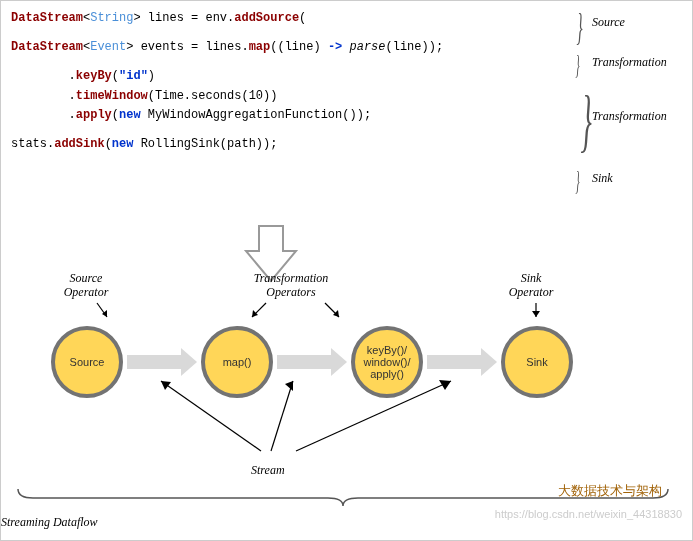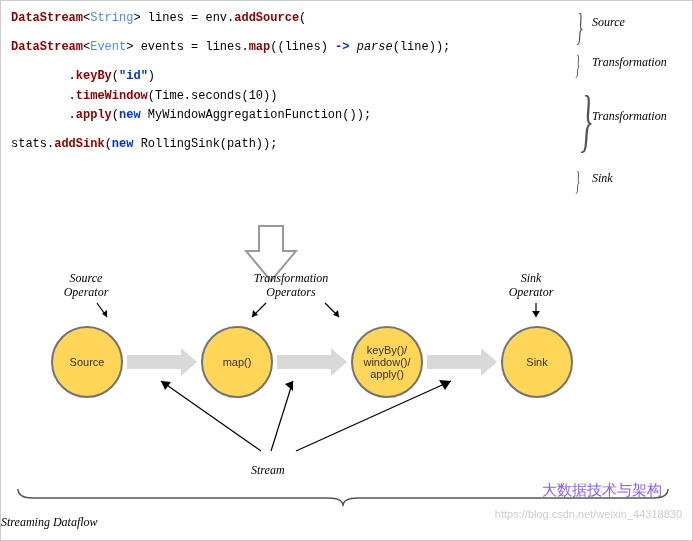--- a/index.html
+++ b/index.html
@@ -55,21 +55,21 @@
     top: 300px;
     width: 610px;
     height: 200px;
   }
   .node {
     position: absolute;
     width: 72px;
     height: 72px;
     border-radius: 50%;
     background: #ffd658;
-    border: 2px solid #737373;
+    border: 4px solid #737373;
     display: flex;
     align-items: center;
     justify-content: center;
     text-align: center;
     font-family: Arial, sans-serif;
     font-size: 11px;
     color: #333;
     line-height: 1.1;
   }
   .flow-arrow {
@@ -120,40 +120,40 @@
     width: 693px;
     text-align: left;
     font-family: Georgia, serif;
     font-style: italic;
     font-size: 12px;
   }
   .watermark1 {
     position: absolute;
     right: 30px;
     bottom: 40px;
-    color: #8b5cf6;
+    color: #a16207;
     font-family: sans-serif;
-    font-size: 15px;
+    font-size: 13px;
   }
   .watermark2 {
     position: absolute;
     right: 10px;
     bottom: 20px;
     color: #ccc;
     font-family: sans-serif;
     font-size: 11px;
   }
 </style>
 </head>
 <body>
 
 <div class="code-area">
   <div class="code-line"><span class="kw-type">DataStream</span><span class="plain">&lt;</span><span class="kw-gen">String</span><span class="plain">&gt; lines = env.</span><span class="kw-method">addSource</span><span class="plain">(</span></div>
   <div class="code-line" style="height:10px"></div>
-  <div class="code-line"><span class="kw-type">DataStream</span><span class="plain">&lt;</span><span class="kw-gen">Event</span><span class="plain">&gt; events = lines.</span><span class="kw-method">map</span><span class="plain">((lines) </span><span class="kw-arrow">-&gt;</span><span class="plain"> </span><span class="kw-ital">parse</span><span class="plain">(line));</span></div>
+  <div class="code-line"><span class="kw-type">DataStream</span><span class="plain">&lt;</span><span class="kw-gen">Event</span><span class="plain">&gt; events = lines.</span><span class="kw-method">map</span><span class="plain">((line) </span><span class="kw-arrow">-&gt;</span><span class="plain"> </span><span class="kw-ital">parse</span><span class="plain">(line));</span></div>
   <div class="code-line" style="height:10px"></div>
   <div class="code-line"><span class="plain">        .</span><span class="kw-method">keyBy</span><span class="plain">(</span><span class="kw-str">"id"</span><span class="plain">)</span></div>
   <div class="code-line"><span class="plain">        .</span><span class="kw-method">timeWindow</span><span class="plain">(Time.seconds(10))</span></div>
   <div class="code-line"><span class="plain">        .</span><span class="kw-method">apply</span><span class="plain">(</span><span class="kw-new">new</span><span class="plain"> MyWindowAggregationFunction());</span></div>
   <div class="code-line" style="height:10px"></div>
   <div class="code-line"><span class="plain">stats.</span><span class="kw-method">addSink</span><span class="plain">(</span><span class="kw-new">new</span><span class="plain"> RollingSink(path));</span></div>
 </div>
 
 <div class="right-labels">
   <div class="brace" style="top:4px; left:-20px; font-size:38px;">}</div>

